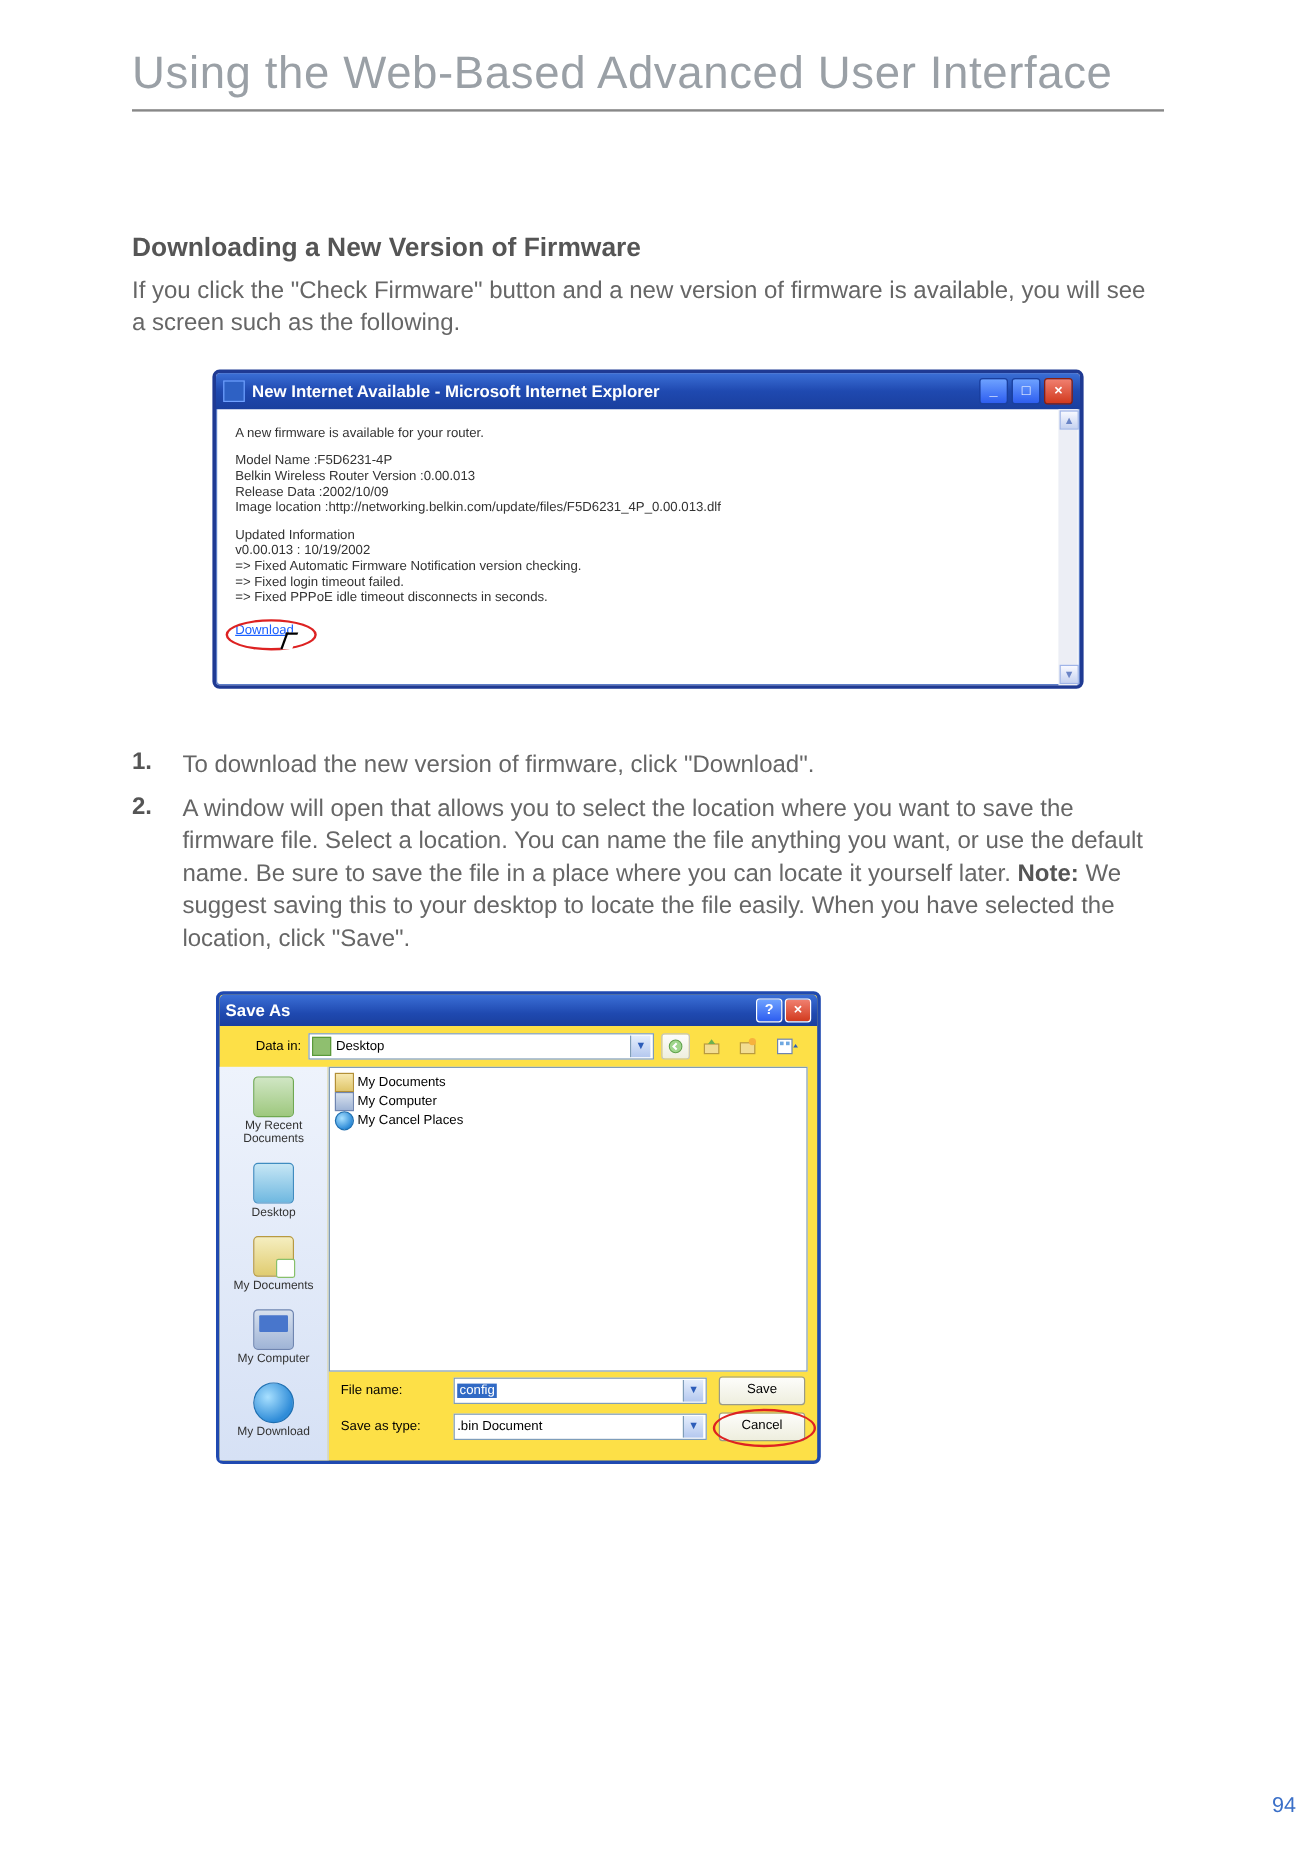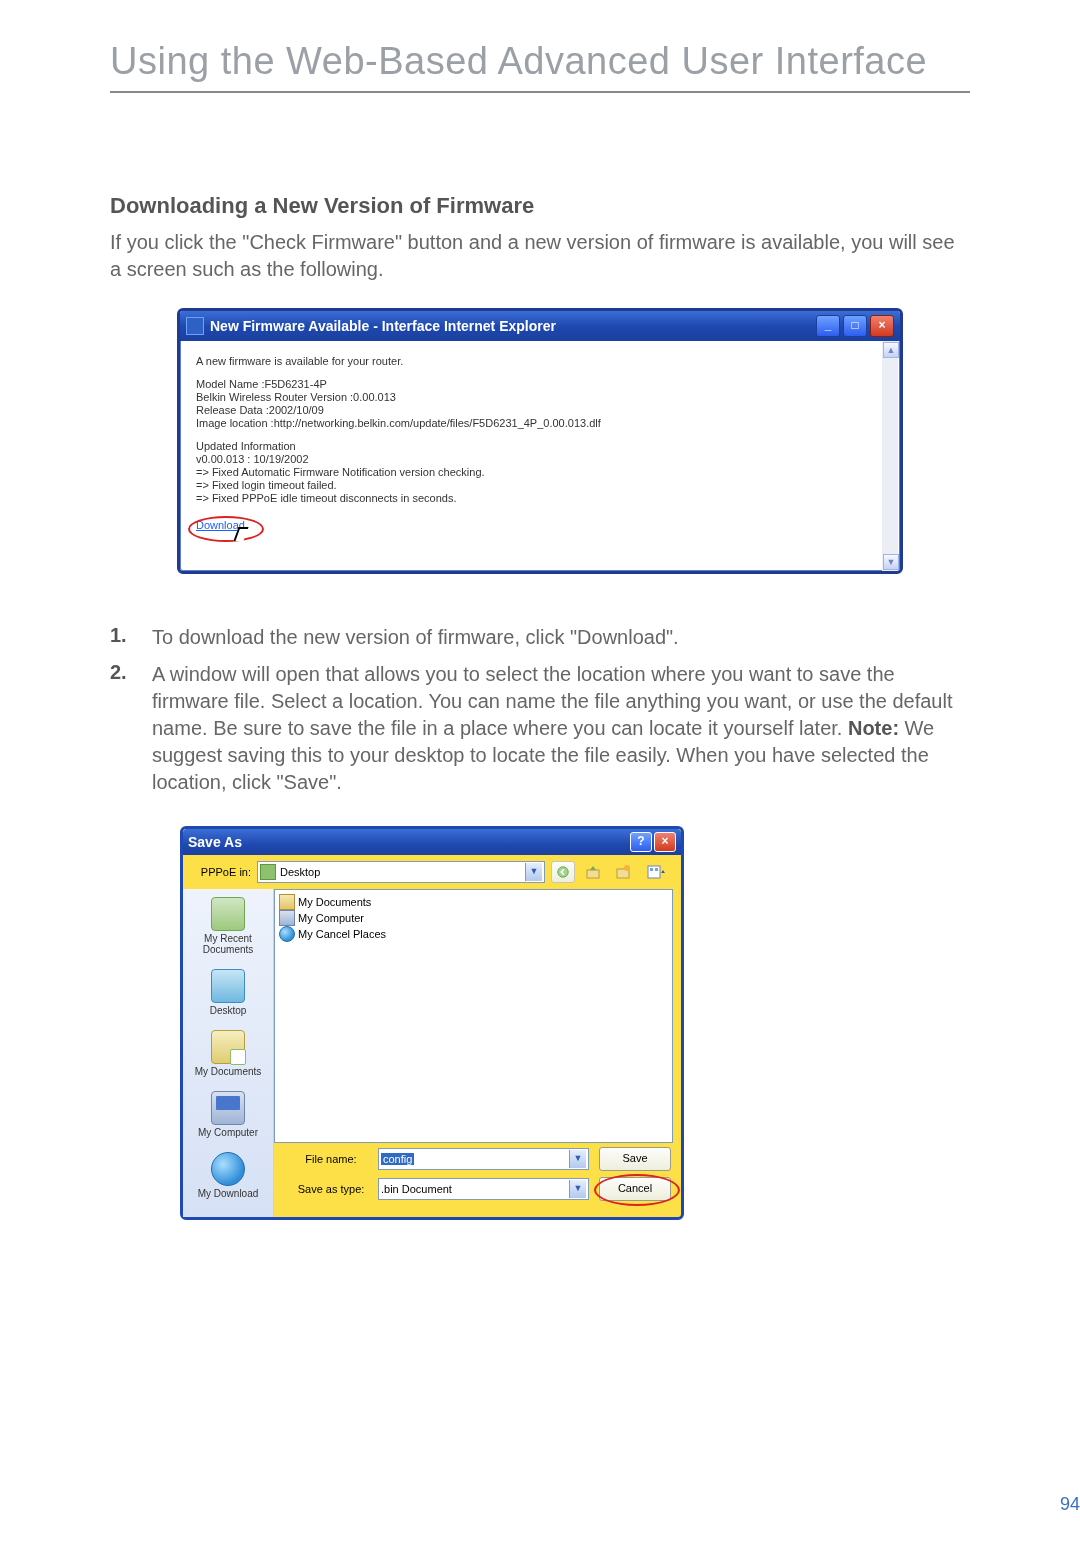--- a/index.html
+++ b/index.html
@@ -271,21 +271,21 @@
   .sa-filelist .row { display:flex; align-items:center; height:16px; }
   .sa-filelist .ficon { width:14px; height:14px; margin-right:3px; display:inline-block; }
   .fi-folder { background: linear-gradient(#f7e8b0,#e0c66a); border:1px solid #b39037; }
   .fi-comp { background: linear-gradient(#d8e1ee,#9fb4d6); border:1px solid #6f85b0; }
   .fi-net { background: radial-gradient(circle at 35% 35%, #a8e0ff, #2f8cd8 70%); border:1px solid #1f6fb0; border-radius:50%; }
 
   .sa-bottom {
     padding:4px 10px 10px 4px;
   }
   .sa-row { display:flex; align-items:center; margin-bottom:6px; }
-  .sa-row .lab { width:94px; font-size:11px; text-align:center; padding-left:6px; }
+  .sa-row .lab { width:94px; font-size:11px; text-align:left; padding-left:6px; }
   .sa-row .inp {
     flex:1;
     height:20px;
     background:#fff;
     border:1px solid #7f9db9;
     display:flex; align-items:center;
     padding:0 2px;
     font-size:11px;
     margin-right:10px;
   }
@@ -333,21 +333,21 @@
 
 <div class="page">
   <div class="chapter-title">Using the Web-Based Advanced User Interface</div>
 
   <div class="section-heading">Downloading a New Version of Firmware</div>
   <div class="body-text">If you click the "Check Firmware" button and a new version of firmware is available, you will see a screen such as the following.</div>
 
   <div class="ie-window">
     <div class="ie-titlebar">
       <span class="ie-icon"></span>
-      <span class="title-text">New Firmware Available - Interface Internet Explorer</span>
+      <span class="title-text">New Internet Available - Microsoft Internet Explorer</span>
       <span class="winbtns">
         <span class="winbtn">_</span>
         <span class="winbtn">□</span>
         <span class="winbtn close">×</span>
       </span>
     </div>
     <div class="ie-body">
       <div class="ie-scroll">
         <div class="arrow">▲</div>
         <div class="arrow bottom">▼</div>
@@ -385,21 +385,21 @@
     </li>
   </ol>
 
   <div class="saveas">
     <div class="sa-titlebar">
       <span class="t">Save As</span>
       <span class="qbtn">?</span>
       <span class="xbtn">×</span>
     </div>
     <div class="sa-top">
-      <label>PPPoE in:</label>
+      <label>Data in:</label>
       <div class="combo">
         <span class="deskicon"></span>
         <span>Desktop</span>
         <span class="dd">▼</span>
       </div>
       <div class="toolbtn back">
         <svg viewBox="0 0 16 16" width="14" height="14">
             <circle cx="8" cy="8" r="6" fill="#9fd68c" stroke="#5fa24a"></circle>
             <path d="M9 5l-3 3l3 3" stroke="#fff" stroke-width="2" fill="none"></path>
           </svg>

